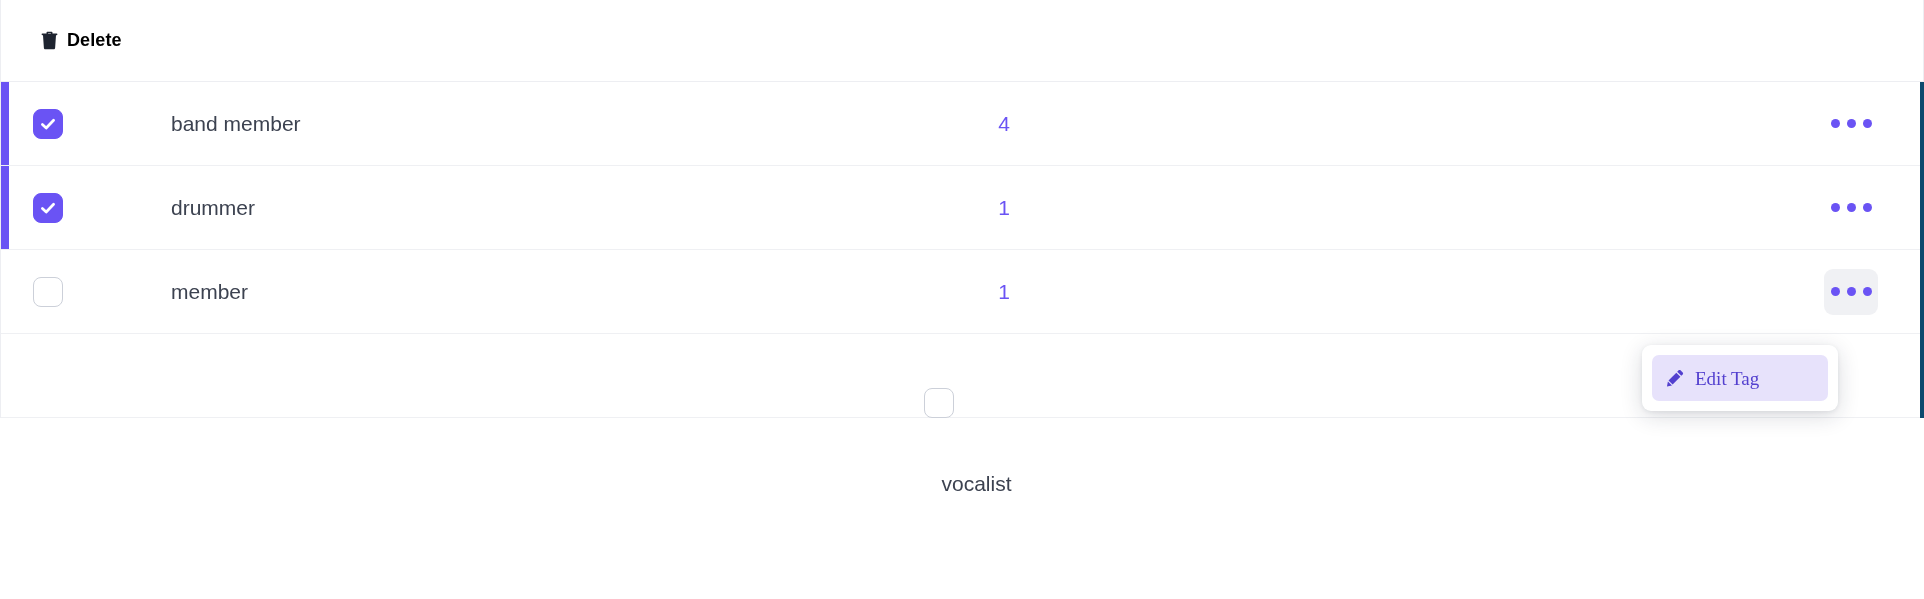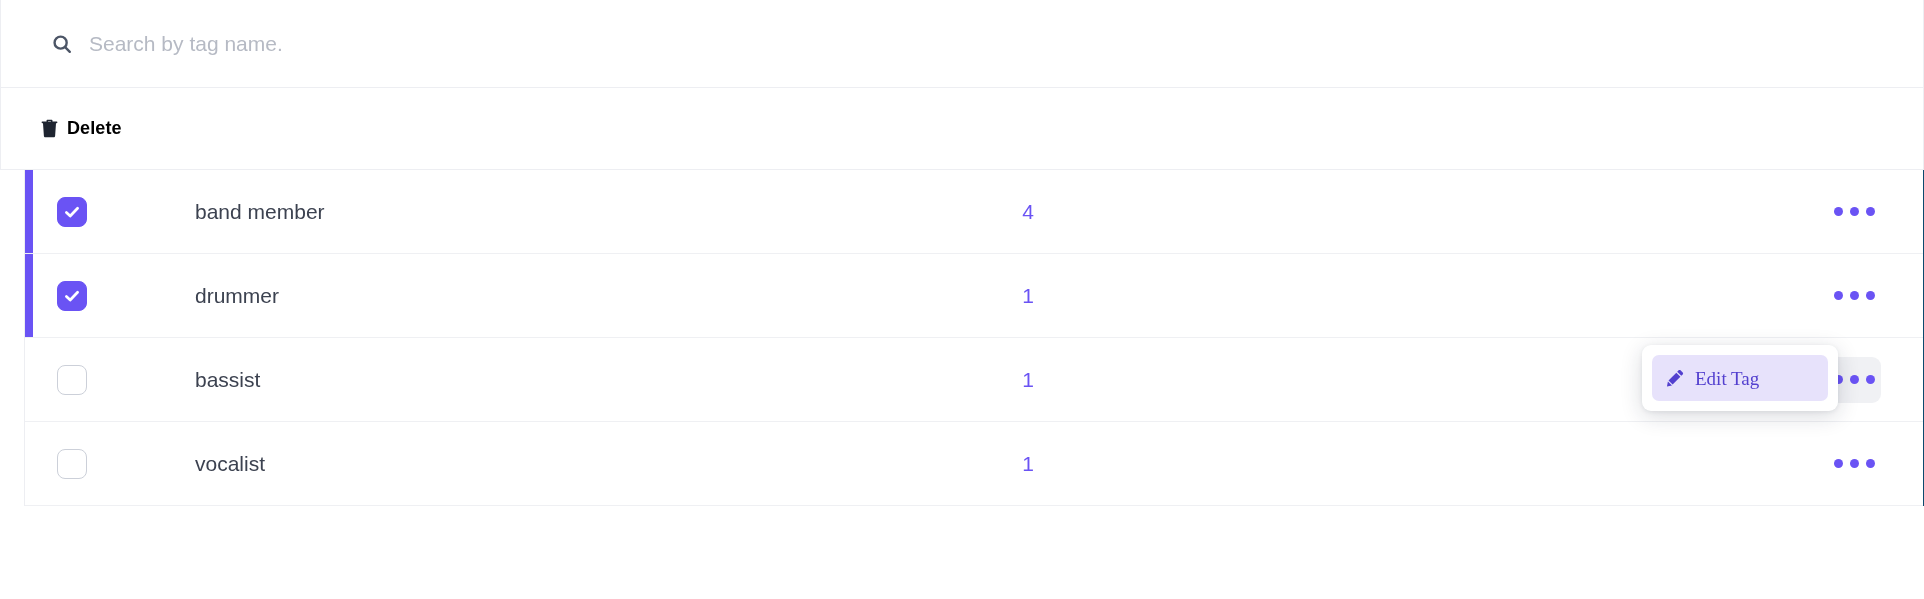--- a/index.html
+++ b/index.html
@@ -92,33 +92,32 @@
     font-size: 18px;
     font-weight: bold;
     color: #000000;
     letter-spacing: 0.1px;
   }
 
   
   .tag-table {
     position: relative;
     border-left: 1px solid #edeef2;
-    border-right: 1px solid #0c4a6e;
-    margin-left: 24px;
+    border-right: 4px solid #0c4a6e;
   }
 
   .tag-row {
     position: relative;
     height: 84px;
     display: flex;
     align-items: center;
     border-bottom: 1px solid #eff0f3;
     background: #ffffff;
   }
-  .tag-row:last-child { border-bottom: 1px solid #eff0f3; }
+  .tag-row:last-child { border-bottom: 1px solid #eff0f3; flex-direction: column; }
 
   .tag-row .accent {
     position: absolute;
     left: 0;
     top: 0;
     bottom: 0;
     width: 8px;
     background: transparent;
   }
   .tag-row.selected .accent { background: #6a53f4; }
@@ -236,29 +235,20 @@
   }
   .menu-item.highlighted .m-icon { color: #5340cf; }
   .menu-item .m-icon svg { display: block; width: 19px; height: 19px; }
   .menu-item .m-label { line-height: 1; }
 </style>
 </head>
 <body>
 
 <div class="app">
 
-  <div class="search-bar">
-    <span class="search-icon">
-      <svg viewBox="0 0 24 24" fill="none" stroke="currentColor" stroke-width="2.6" stroke-linecap="round">
-        <circle cx="10.5" cy="10.5" r="6.6" fill="none"></circle>
-        <line x1="15.4" y1="15.4" x2="20.5" y2="20.5"></line>
-      </svg>
-    </span>
-    <input class="search-input" type="text" placeholder="Search by tag name." style="">
-  </div>
 
   <div class="toolbar">
     <button class="delete-button">
       <span class="trash-icon">
         <svg viewBox="0 0 20 22" fill="currentColor">
           <path d="M7.4 0.6h5.2c0.5 0 0.9 0.4 0.9 0.9v1.2h4.9c0.55 0 1 0.45 1 1s-0.45 1-1 1h-0.75l-1.05 15.2c-0.06 0.9-0.8 1.5-1.7 1.5H5.1c-0.9 0-1.64-0.6-1.7-1.5L2.35 4.7H1.6c-0.55 0-1-0.45-1-1s0.45-1 1-1h4.9V1.5c0-0.5 0.4-0.9 0.9-0.9zm0.9 2.1h3.4v-0.6H8.3v0.6z"></path>
         </svg>
       </span>
       <span class="label">Delete</span>
     </button>
@@ -310,21 +300,21 @@
       </div>
     </div>
 
     <div class="tag-row">
       <span class="accent"></span>
       <div class="cell-check">
         <span class="checkbox">
           
         </span>
       </div>
-      <div class="cell-name">bassist</div>
+      <div class="cell-name">member</div>
       <div class="cell-count">1</div>
       <div class="cell-actions">
         <button class="kebab-button active">
           <span class="dot"></span>
           <span class="dot"></span>
           <span class="dot"></span>
         </button>
       </div>
     </div>
 

